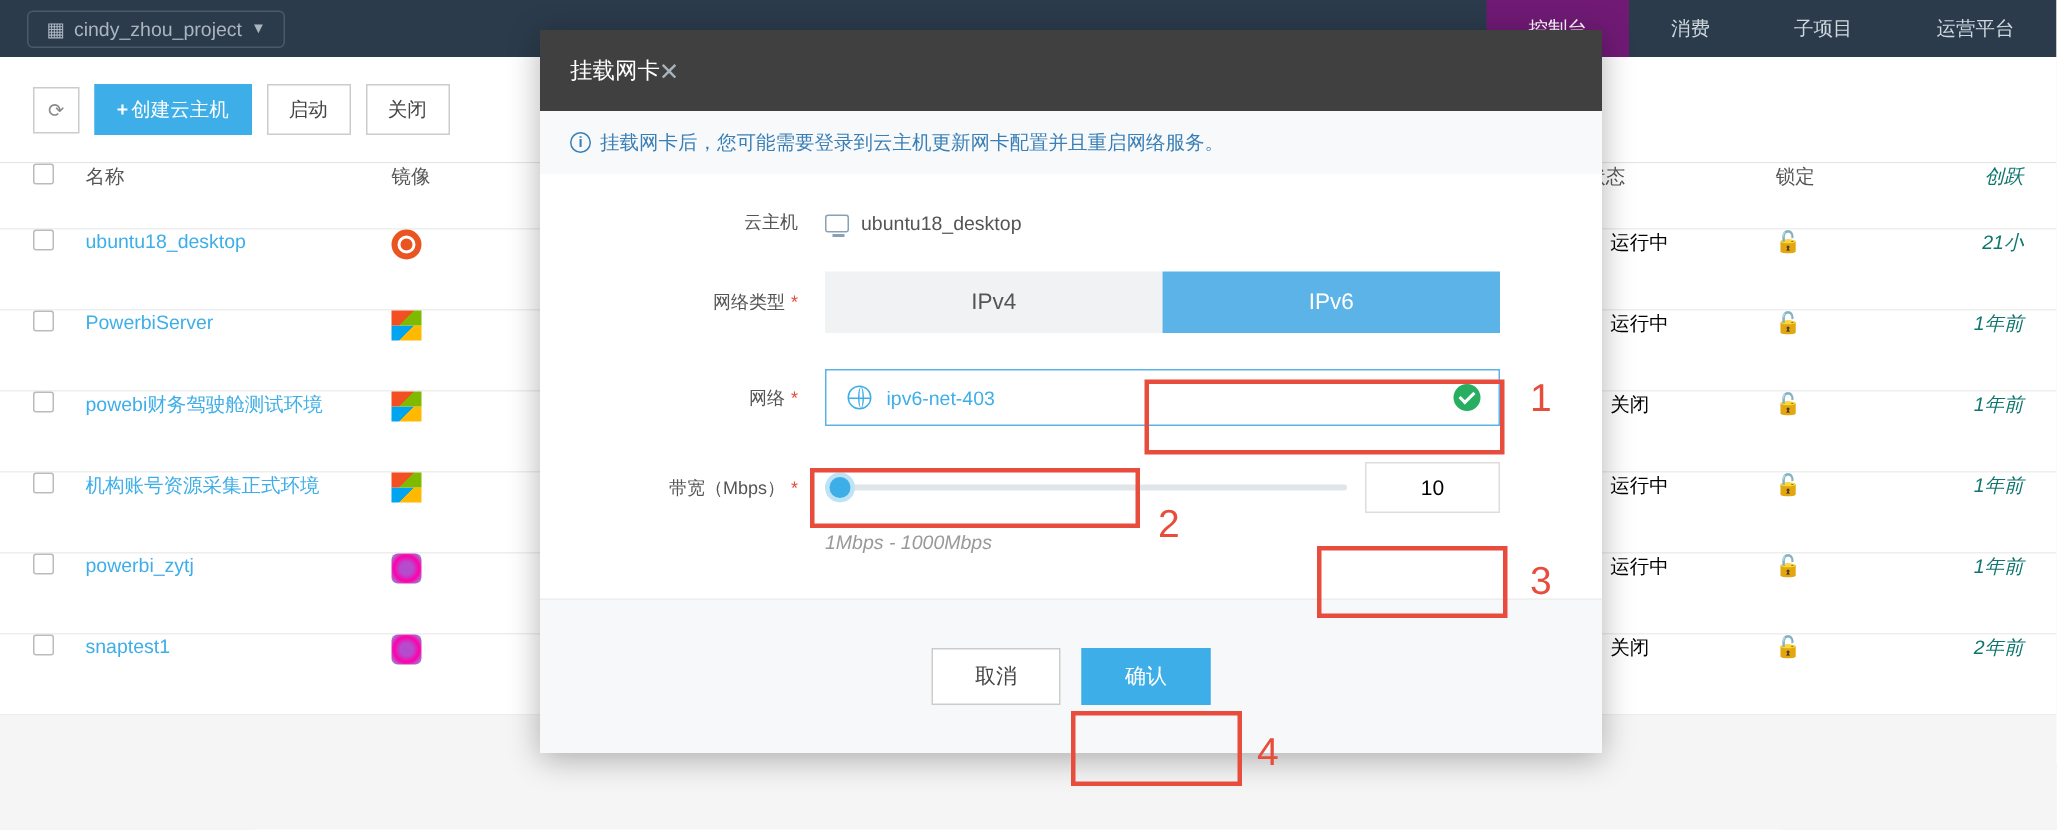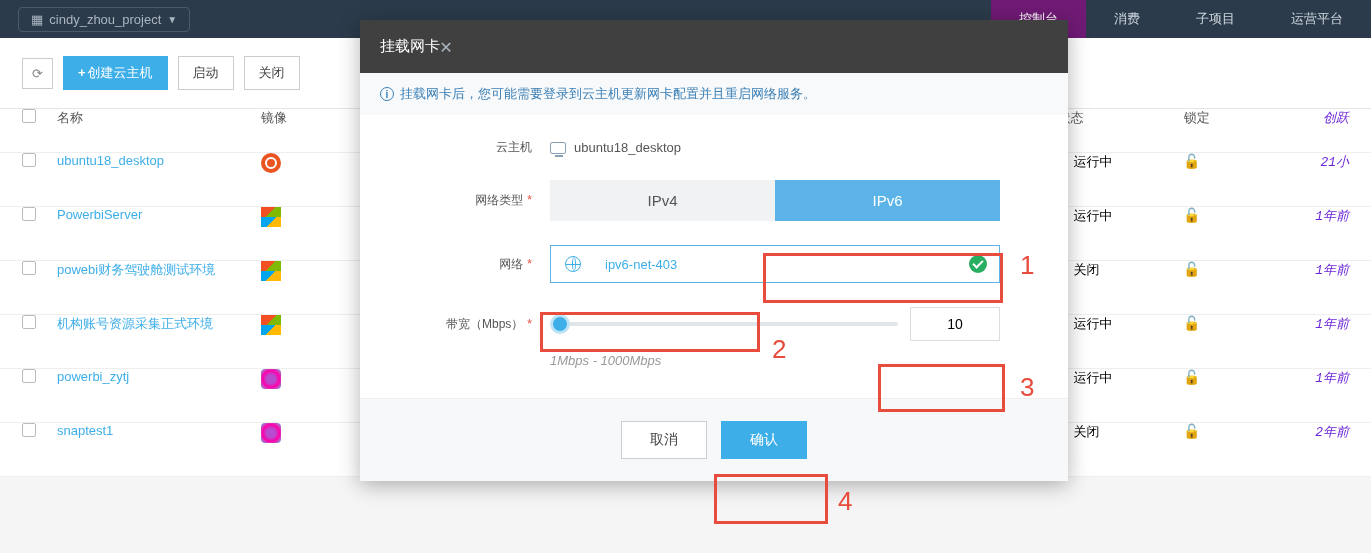--- a/index.html
+++ b/index.html
@@ -23,21 +23,21 @@
 
 .table { width: 100%; background: #fff; }
 .th-row, .td-row { display: flex; padding: 0 22px; border-bottom: 1px solid #eee; }
 .th-row { height: 44px; color: #555; font-size: 13px; background: #fff; }
 .td-row { height: 54px; }
 .col-check { width: 36px; }
 .col-name { width: 210px; }
 .col-img { width: 820px; }
 .col-status { width: 130px; }
 .col-lock { width: 110px; }
-.col-time { width: 60px; color: #6d28d9; font-style: italic; text-align: right; font-family: Liberation Mono, monospace; }
+.col-time { width: 60px; color: #0f766e; font-style: italic; text-align: right; }
 .td-row .col-time { font-style: italic; }
 .link { color: #3eaee8; cursor: pointer; }
 .chk { width: 14px; height: 14px; border: 1px solid #bbb; display: inline-block; border-radius: 2px; }
 .status-dot { width: 10px; height: 10px; border-radius: 50%; display: inline-block; margin-right: 6px; }
 .dot-green { background: #5cb85c; }
 .dot-gray { background: #999; }
 .lock-icon { color: #555; font-size: 14px; }
 .os-icon { width: 20px; height: 20px; display: inline-block; }
 .os-ubuntu { background: #e95420; border-radius: 50%; position: relative; }
 .os-ubuntu::after { content: ""; position: absolute; width: 8px; height: 8px; border: 2px solid #fff; border-radius: 50%; top: 4px; left: 4px; }
@@ -51,32 +51,32 @@
 .modal-body { padding: 24px 30px 30px; }
 .form-row { display: flex; align-items: center; margin-bottom: 24px; }
 .form-label { width: 160px; text-align: right; padding-right: 18px; color: #555; font-size: 12px; }
 .req { color: #e74c3c; margin-left: 4px; }
 .form-val { flex: 1; display: flex; align-items: center; gap: 8px; color: #555; }
 .monitor-icon { display: inline-block; width: 16px; height: 12px; border: 1.5px solid #8aa0b4; border-radius: 2px; position: relative; }
 .monitor-icon::after { content: ""; position: absolute; bottom: -4px; left: 4px; width: 8px; height: 2px; background: #8aa0b4; }
 .seg { width: 450px; display: flex; }
 .seg-btn { flex: 1; padding: 12px 0; text-align: center; background: #f0f2f4; color: #555; cursor: pointer; font-size: 15px; }
 .seg-btn.active { background: #5cb3e8; color: #fff; }
-.net-select { width: 450px; border: 1px solid #5cb3e8; padding: 10px 14px; display: flex; align-items: center; gap: 24px; color: #3eaee8; position: relative; }
+.net-select { width: 450px; border: 1px solid #5cb3e8; padding: 10px 14px; display: flex; align-items: center; gap: 10px; color: #3eaee8; position: relative; }
 .globe-icon { width: 16px; height: 16px; border: 1.5px solid #3eaee8; border-radius: 50%; position: relative; }
 .globe-icon::before { content: ""; position: absolute; top: 0; left: 6px; width: 2px; height: 14px; border-left: 1px solid #3eaee8; border-right: 1px solid #3eaee8; border-radius: 50%; }
 .globe-icon::after { content: ""; position: absolute; top: 7px; left: 0; width: 14px; height: 1px; background: #3eaee8; }
 .check-ok { position: absolute; right: 12px; width: 18px; height: 18px; background: #27ae60; border-radius: 50%; }
 .check-ok::after { content: ""; position: absolute; top: 3px; left: 6px; width: 4px; height: 8px; border: solid #fff; border-width: 0 2px 2px 0; transform: rotate(45deg); }
 .slider-wrap { width: 450px; display: flex; align-items: center; gap: 12px; }
 .slider-track { flex: 1; height: 4px; background: #e0e5ea; position: relative; border-radius: 2px; }
 .slider-thumb { position: absolute; left: 0; top: -8px; width: 20px; height: 20px; background: #3eaee8; border: 3px solid #bde3f7; border-radius: 50%; }
 .bw-input { width: 90px; padding: 8px; border: 1px solid #ddd; text-align: center; font-size: 14px; }
 .slider-hint { color: #999; font-size: 13px; font-style: italic; margin-top: 6px; margin-left: 0; }
-.modal-foot { background: #f7f8f9; padding: 22px; display: flex; justify-content: center; gap: 14px; border-top: 1px solid #eee; }
+.modal-foot { background: #f7f8f9; padding: 32px; display: flex; justify-content: center; gap: 14px; border-top: 1px solid #eee; }
 .modal-foot .btn { padding: 9px 28px; font-size: 14px; }
 
 
 .callout { position: absolute; border: 3px solid #e74c3c; pointer-events: none; }
 .callout-num { position: absolute; color: #e74c3c; font-size: 26px; font-weight: 400; font-family: Arial; }
 </style>
 </head>
 <body>
 
 <div class="topnav">

